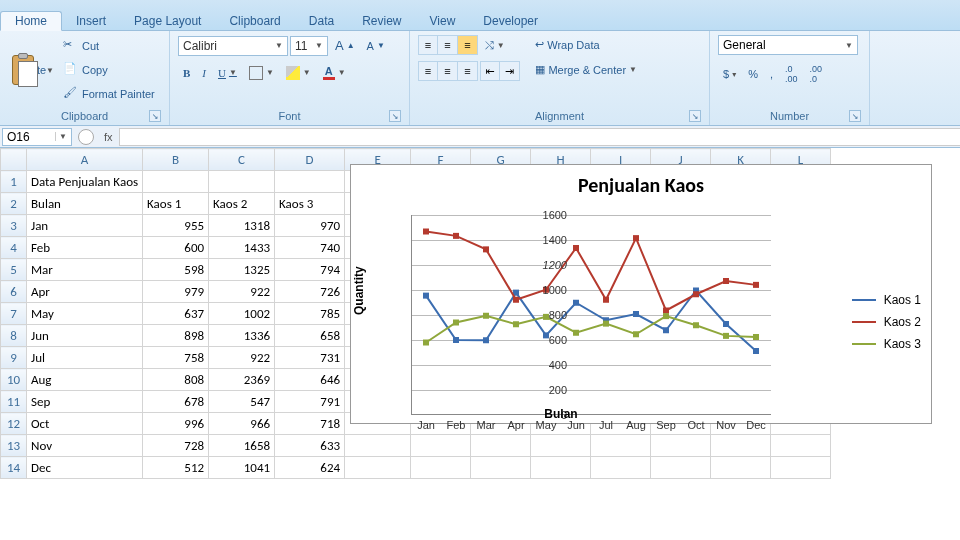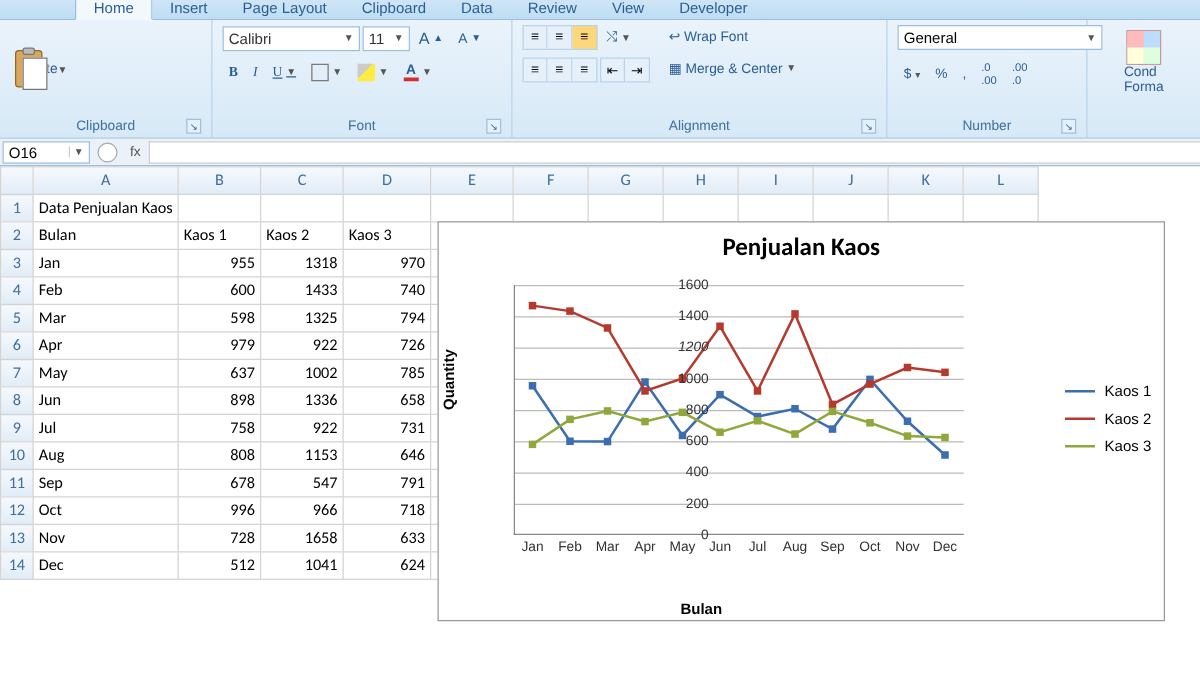--- a/index.html
+++ b/index.html
@@ -1,18 +1,18 @@
 <!DOCTYPE html>
 <html><head>
 <meta charset="utf-8">
 <style>
   * { box-sizing: border-box; margin: 0; padding: 0; }
   body { font-family: "Segoe UI", Tahoma, sans-serif; font-size: 11px; background: #fff; overflow: hidden; width: 960px; height: 540px; }
   
-  .tabbar { display: flex; align-items: flex-end; background: linear-gradient(#cfe5f6,#bdddf4); height:16px; padding-left:60px; gap:0; border-bottom:1px solid #9bbfdc;}
+  .tabbar { display: flex; align-items: flex-end; background: linear-gradient(#cfe5f6,#bdddf4); height:31px; gap:0; border-bottom:1px solid #9bbfdc;}
   .tab { padding: 2px 14px; color:#2b5e92; cursor:pointer; font-size:12px;}
   .tab.active { background:#f3f8fd; border:1px solid #9bbfdc; border-bottom:1px solid #f3f8fd; border-radius:3px 3px 0 0; color:#2b5e92; position:relative; top:1px;}
   .ribbon { display:flex; background:linear-gradient(#eaf3fb,#d7e9f7); border-bottom:1px solid #9bbfdc; height:95px;}
   .group { border-right:1px solid #b9d4ea; padding:4px 8px 2px 8px; display:flex; flex-direction:column; justify-content:space-between;}
   .group-body { display:flex; gap:4px; align-items:flex-start; flex:1;}
   .group-label { text-align:center; color:#3f6f9b; font-size:11px; padding:1px 0; position:relative;}
   .dlaunch { position:absolute; right:0; bottom:1px; width:12px; height:12px; border:1px solid #9bbfdc; font-size:8px; color:#3f6f9b; display:flex; align-items:center; justify-content:center; background:#e6f0fa;}
   .btn { border:1px solid transparent; padding:2px 4px; display:flex; align-items:center; gap:3px; cursor:pointer; color:#2b5e92; border-radius:2px;}
   .col { display:flex; flex-direction:column; gap:2px;}
   .row { display:flex; gap:2px; align-items:center;}
@@ -20,40 +20,40 @@
   .bigbtn .ic { width:32px; height:32px; margin-bottom:2px;}
   .fontsel, .sizesel { background:#fff; border:1px solid #9bbfdc; height:20px; display:flex; align-items:center; padding:0 4px; font-size:12px; color:#333;}
   .fontsel { width:110px; justify-content:space-between;}
   .sizesel { width:38px; justify-content:space-between;}
   .dd { font-size:8px; color:#555;}
   .smallic { width:16px; height:16px; display:inline-block;}
   .sq { width:14px; height:14px; border:1px solid #7a7a7a; display:inline-block;}
   .trio { display:flex;}
   .trio .b { width:20px; height:20px; border:1px solid #b9d4ea; display:flex; align-items:center; justify-content:center; cursor:pointer; background:#e6f0fa;}
   .trio .b+.b{border-left:none;}
-  .numfmt { background:#fff; border:1px solid #9bbfdc; width:164px; height:20px; display:flex; align-items:center; justify-content:space-between; padding:0 4px; font-size:12px;}
+  .numfmt { background:#fff; border:1px solid #9bbfdc; width:140px; height:20px; display:flex; align-items:center; justify-content:space-between; padding:0 4px; font-size:12px;}
   .cond { display:flex; flex-direction:column; align-items:center; justify-content:center; color:#2b5e92; padding:4px; font-size:11px;}
   
   .fbar { display:flex; align-items:center; border-bottom:1px solid #9bbfdc; background:#eaf1f9; height:22px;}
   .namebox { width:70px; border:1px solid #9bbfdc; background:#fff; display:flex; align-items:center; justify-content:space-between; padding:0 4px; margin:0 2px; height:18px; font-size:12px;}
   .namebox .dd { border-left:1px solid #ccc; padding-left:3px;}
   .fxcirc { width:16px; height:16px; border:1px solid #aaa; border-radius:50%; margin:0 4px; background:#fff;}
   .fx { color:#555; padding:0 6px;}
   .finput { flex:1; background:#fff; border:1px solid #ccc; border-right:none; height:18px;}
   
   .sheet { position:relative; }
   table.grid { border-collapse:collapse; table-layout:fixed;}
   table.grid th, table.grid td { border:1px solid #d4d4d4; font-size:13px; font-family:Calibri, sans-serif; height:22px; padding:0 4px; white-space:nowrap; overflow:hidden;}
   table.grid th { background:linear-gradient(#f5f9fd,#e1ecf7); color:#3f6f9b; font-weight:normal; text-align:center;}
   table.grid th.rowh { width:26px;}
   table.grid td { background:#fff; color:#000;}
   table.grid td.num { text-align:right;}
   table.grid .corner { background:linear-gradient(#f5f9fd,#e1ecf7); width:26px;}
   
-  .chart { position:absolute; left:350px; top:44px; width:582px; height:320px; background:#fff; border:1px solid #999;}
+  .chart { position:absolute; left:350px; top:16px; width:582px; height:260px; background:#fff; border:1px solid #999;}
   .chart-title { text-align:center; font-family:Calibri,sans-serif; font-size:20px; font-weight:bold; padding:8px 0 0 0;}
   .plot { position:absolute; left:60px; top:50px; width:360px; height:200px; border-left:1px solid #888; border-bottom:1px solid #888;}
   .gridline { position:absolute; left:0; width:100%; border-top:1px solid #bbb;}
   .ytick { position:absolute; right:364px; width:40px; text-align:right; font-size:11px; color:#333; transform:translateY(-50%);}    
   .xtick { position:absolute; top:254px; font-size:11px; color:#333; transform:translateX(-50%);}    
   .ylabel { position:absolute; left:8px; top:150px; transform:rotate(-90deg) translate(0,-50%); transform-origin:left top; font-size:12px; font-weight:bold;}
   .xlabel { position:absolute; left:0; right:160px; bottom:2px; text-align:center; font-size:12px; font-weight:bold;}
   .legend { position:absolute; right:10px; top:120px; font-size:12px;}
   .legend div { display:flex; align-items:center; gap:8px; margin:8px 0;}
   .lswatch { width:24px; height:2px;}
@@ -87,20 +87,34 @@
   <div class="group" style="width:170px">
     <div class="group-body">
       <div class="bigbtn">
         <div class="ic i-paste">
             <div class="board"></div>
             <div class="clip"></div>
             <div class="paper"></div>
           </div>
         <span>Paste</span>
         <span class="dd">▼</span>
+      </div>
+      <div class="col">
+        <div class="btn">
+            <span class="smallic scis"></span>
+            <span>Cut</span>
+          </div>
+        <div class="btn">
+            <span class="smallic pages"></span>
+            <span>Copy</span>
+          </div>
+        <div class="btn">
+            <span class="smallic brush"></span>
+            <span>Format Painter</span>
+          </div>
       </div>
     </div>
     <div class="group-label"><span>Clipboard</span><span class="dlaunch">↘</span></div>
   </div>
 
   <div class="group" style="width:240px">
     <div class="group-body col" style="gap:6px">
       <div class="row">
         <div class="fontsel">
             <span>Calibri</span>
@@ -159,21 +173,21 @@
             </div>
           <div class="trio">
               <div class="b">⇤</div>
               <div class="b">⇥</div>
             </div>
         </div>
       </div>
       <div class="col" style="gap:6px;margin-left:6px">
         <div class="btn">
             <span>↩</span>
-            <span>Wrap Font</span>
+            <span>Wrap Data</span>
           </div>
         <div class="btn">
             <span>▦</span>
             <span>Merge &amp; Center</span>
             <span class="dd">▼</span>
           </div>
       </div>
     </div>
     <div class="group-label"><span>Alignment</span><span class="dlaunch">↘</span></div>
   </div>
@@ -191,32 +205,20 @@
           </div>
         <div class="btn">%</div>
         <div class="btn">,</div>
         <div class="btn" style="font-size:9px">.0<br>.00</div>
         <div class="btn" style="font-size:9px">.00<br>.0</div>
       </div>
     </div>
     <div class="group-label"><span>Number</span><span class="dlaunch">↘</span></div>
   </div>
 
-  <div class="group" style="flex:1;border-right:none">
-    <div class="cond">
-      <div class="condic">
-          <span style="background:#fbb"></span>
-          <span style="background:#bdf"></span>
-          <span style="background:#ffd"></span>
-          <span style="background:#dfd"></span>
-        </div>
-      <span style="white-space:pre">Cond
-Forma</span>
-    </div>
-  </div>
 </div>
 
 <div class="fbar">
   <div class="namebox">
       <span>O16</span>
       <span class="dd">▼</span>
     </div>
   <div class="fxcirc"></div>
   <span class="fx">fx</span>
   <div class="finput"></div>
@@ -387,21 +389,21 @@
           <td class=""></td>
           <td class=""></td>
           <td class=""></td>
           <td class=""></td>
           <td class=""></td>
         </tr>
         <tr>
           <th class="rowh">10</th>
           <td class="">Aug</td>
           <td class="num">808</td>
-          <td class="num">1153</td>
+          <td class="num">2369</td>
           <td class="num">646</td>
           <td class=""></td>
           <td class=""></td>
           <td class=""></td>
           <td class=""></td>
           <td class=""></td>
           <td class=""></td>
           <td class=""></td>
           <td class=""></td>
         </tr>

